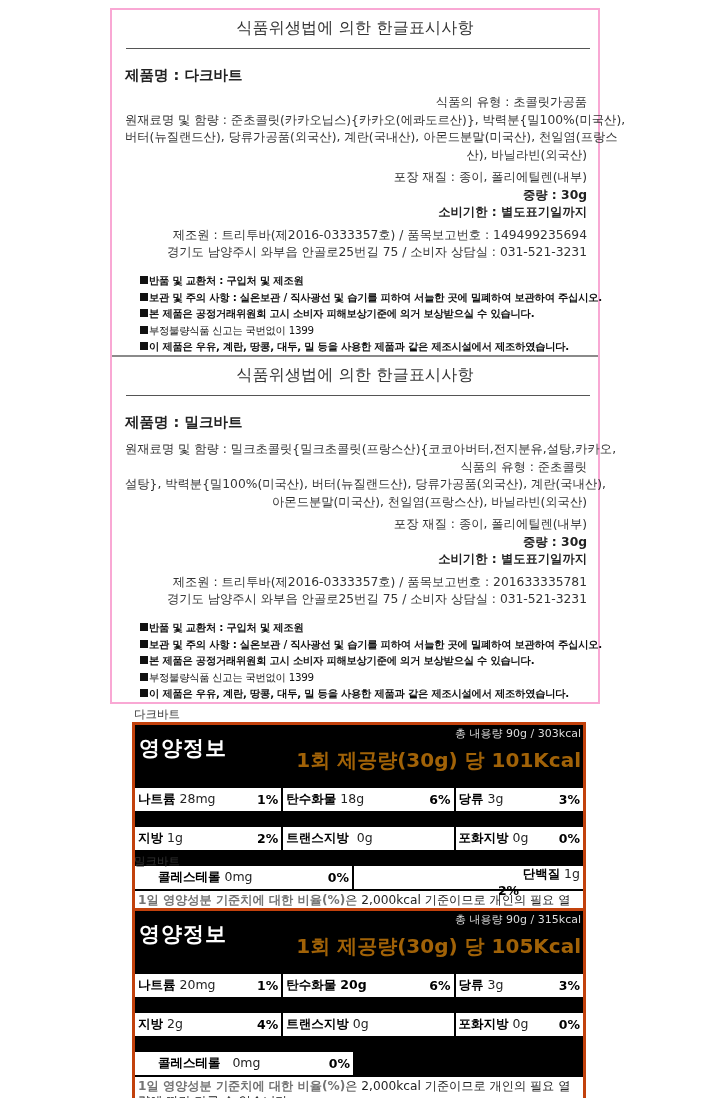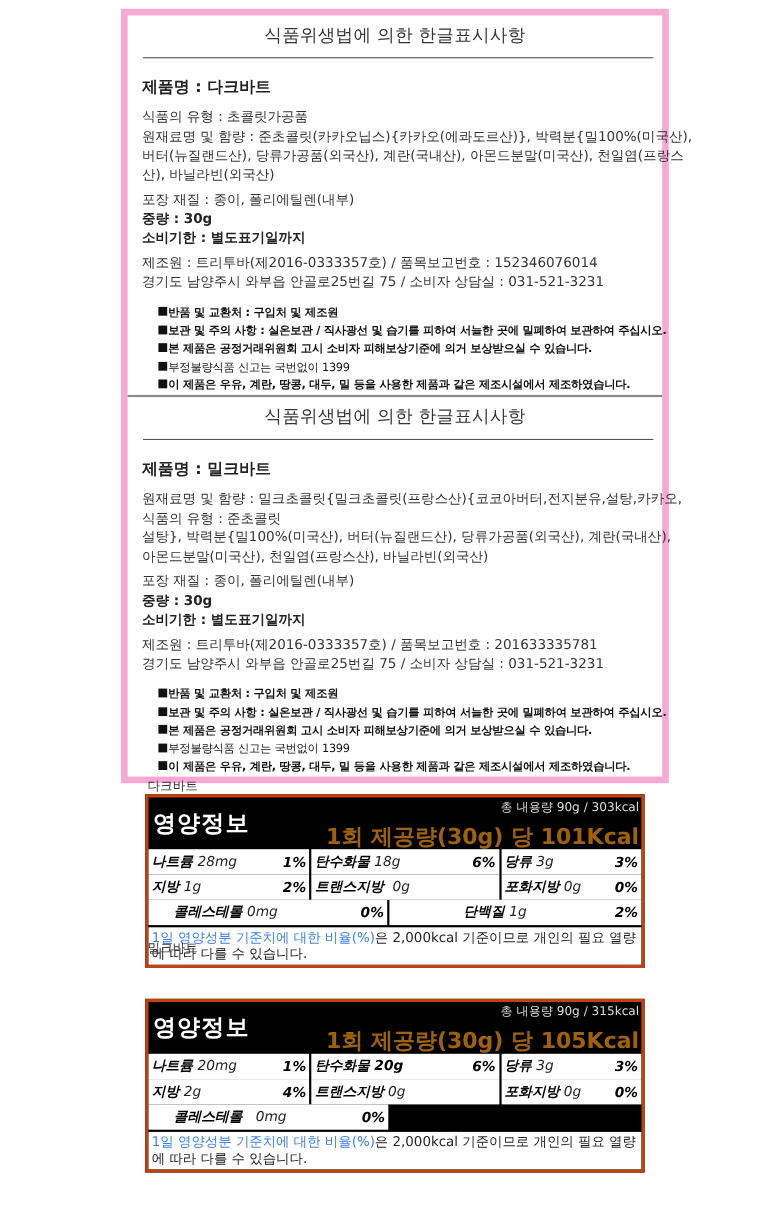--- a/index.html
+++ b/index.html
@@ -2,21 +2,21 @@
 <html><head>
 <meta charset="utf-8">
 <style>
   html, body { margin: 0; padding: 0; background: #ffffff; }
   body {
     width: 710px; height: 1098px; position: relative; overflow: hidden;
     font-family: "DejaVu Sans", "Liberation Sans", sans-serif; color: #222;
   }
   .label-box {
     position: absolute; left: 110px; top: 8px; width: 486px; height: 692px;
-    border: 6px solid #f9a8d4; box-sizing: content-box;
+    border: 2px solid #f9a8d4; box-sizing: content-box;
   }
   .section { position: absolute; left: 0; width: 486px; }
   .section.s1 { top: 0; height: 345px; }
   .section.s2 { top: 347px; height: 345px; }
   .section-divider {
     position: absolute; left: 0; top: 345px; width: 486px; height: 2px; background: #8a8a8a;
   }
   .sec-title {
     position: absolute; left: 0; width: 486px; top: 8px; text-align: center;
     font-size: 16px; color: #333; letter-spacing: 0.2px;
@@ -24,21 +24,21 @@
   .title-rule {
     position: absolute; left: 14px; width: 464px; top: 38px; height: 1px; background: #555;
   }
   .product-name {
     position: absolute; left: 13px; top: 56px; font-size: 14.5px; font-weight: bold; color: #222;
   }
   .body-text {
     position: absolute; left: 13px; width: 462px; font-size: 12.3px; line-height: 17.5px; color: #333;
   }
   .body-text .b { font-weight: bold; color: #222; }
-  .line { display: block; white-space: nowrap; }
+  .line { display: block; white-space: nowrap; text-align: right; }
   .gap { display: block; height: 5px; }
   .notices {
     position: absolute; left: 12px; width: 470px; font-size: 10.3px; line-height: 16.6px;
     color: #111; font-weight: bold; letter-spacing: -0.25px;
   }
   .notices .n { display: block; white-space: nowrap; margin-left: 16px; }
   .notices .sq { display: inline-block; width: 8px; height: 8px; background: #111; margin-right: 1px; vertical-align: 0px; }
   .notices .nb { font-weight: normal; }
 
   
@@ -47,59 +47,59 @@
   }
   .nut-panel {
     position: absolute; left: 132px; width: 454px; background: #000; box-sizing: border-box;
     border: 3px solid #c2410c;
   }
   .nut-head { position: relative; height: 47px; color: #fff; }
   .nut-head .big { position: absolute; left: 4px; top: 9px; font-size: 21px; font-weight: bold; letter-spacing: 1px; }
   .nut-head .total { position: absolute; right: 2px; top: 1px; font-size: 11px; color: #ddd; }
   .nut-head .serving { position: absolute; right: 2px; top: 22px; font-size: 20px; font-weight: bold; color: #a16207; margin-left: 16px; }
   .nut-grid { background: #000; }
-  .nut-row { display: flex; height: 23px; margin-top: 0; font-style: italic; }
+  .nut-row { display: flex; height: 23px; margin-top: 16px; }
   .cell {
     background: #fff; height: 23px; box-sizing: border-box; padding: 0 3px;
     display: flex; align-items: center; justify-content: space-between;
     font-size: 12.5px; color: #000; white-space: nowrap;
   }
   .cell + .cell { margin-left: 2px; }
   .cell .nm { font-weight: bold; }
   .cell .amt { font-weight: normal; color: #222; }
   .cell .pct { font-weight: bold; }
   .w1 { width: 147px; } .w2 { width: 171px; } .w3 { width: 128px; text-align: center; }
-  .w4 { width: 218px; } .w5 { width: 230px; }
+  .w4 { width: 218px; } .w5 { width: 230px; flex-direction: column; }
   .cell.center-name .left { padding-left: 20px; }
   .cell.right-name .left { margin-left: auto; padding-right: 4px; }
   .nut-note {
     background: #fff; margin-top: 2px; padding: 2px 3px; font-size: 12.2px; line-height: 15px; color: #222; height: 30px;
   }
-  .nut-note .b { font-weight: normal; color: #3b82f6; }
+  .nut-note .b { font-weight: bold; color: #737373; }
 </style>
 </head>
 <body>
 
 <div class="label-box">
 
   <div class="section s1">
     <div class="sec-title">식품위생법에 의한 한글표시사항</div>
     <div class="title-rule"></div>
     <div class="product-name">제품명 : 다크바트</div>
     <div class="body-text" style="top:84px">
       <span class="line">식품의 유형 : 초콜릿가공품</span>
       <span class="line">원재료명 및 함량 : 준초콜릿(카카오닙스){카카오(에콰도르산)}, 박력분{밀100%(미국산),</span>
       <span class="line">버터(뉴질랜드산), 당류가공품(외국산), 계란(국내산), 아몬드분말(미국산), 천일염(프랑스</span>
       <span class="line">산), 바닐라빈(외국산)</span>
       <span class="gap"></span>
       <span class="line">포장 재질 : 종이, 폴리에틸렌(내부)</span>
       <span class="line b">중량 : 30g</span>
       <span class="line b">소비기한 : 별도표기일까지</span>
       <span class="gap"></span>
-      <span class="line">제조원 : 트리투바(제2016-0333357호)  /  품목보고번호 : 152346076014</span>
+      <span class="line">제조원 : 트리투바(제2016-0333357호)  /  품목보고번호 : 149499235694</span>
       <span class="line">경기도 남양주시 와부읍 안골로25번길 75  /  소비자 상담실 : 031-521-3231</span>
     </div>
     <div class="notices" style="top:262px">
       <span class="n"><span class="sq"></span><span>반품 및 교환처 : 구입처 및 제조원</span></span>
       <span class="n"><span class="sq"></span><span>보관 및 주의 사항 : 실온보관 / 직사광선 및 습기를 피하여 서늘한 곳에 밀폐하여 보관하여 주십시오.</span></span>
       <span class="n"><span class="sq"></span><span>본 제품은 공정거래위원회 고시 소비자 피해보상기준에 의거 보상받으실 수 있습니다.</span></span>
       <span class="n nb"><span class="sq"></span><span>부정불량식품 신고는 국번없이 1399</span></span>
       <span class="n"><span class="sq"></span><span>이 제품은 우유, 계란, 땅콩, 대두, 밀 등을 사용한 제품과 같은 제조시설에서 제조하였습니다.</span></span>
     </div>
   </div>

